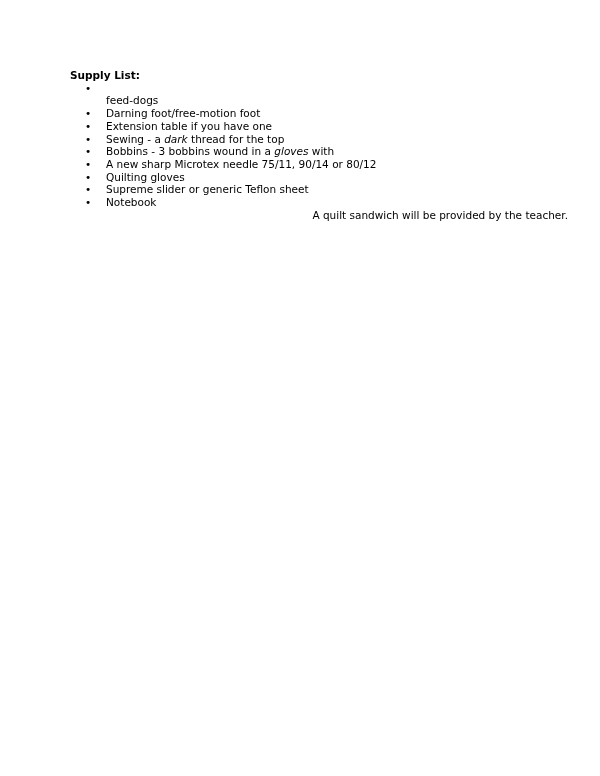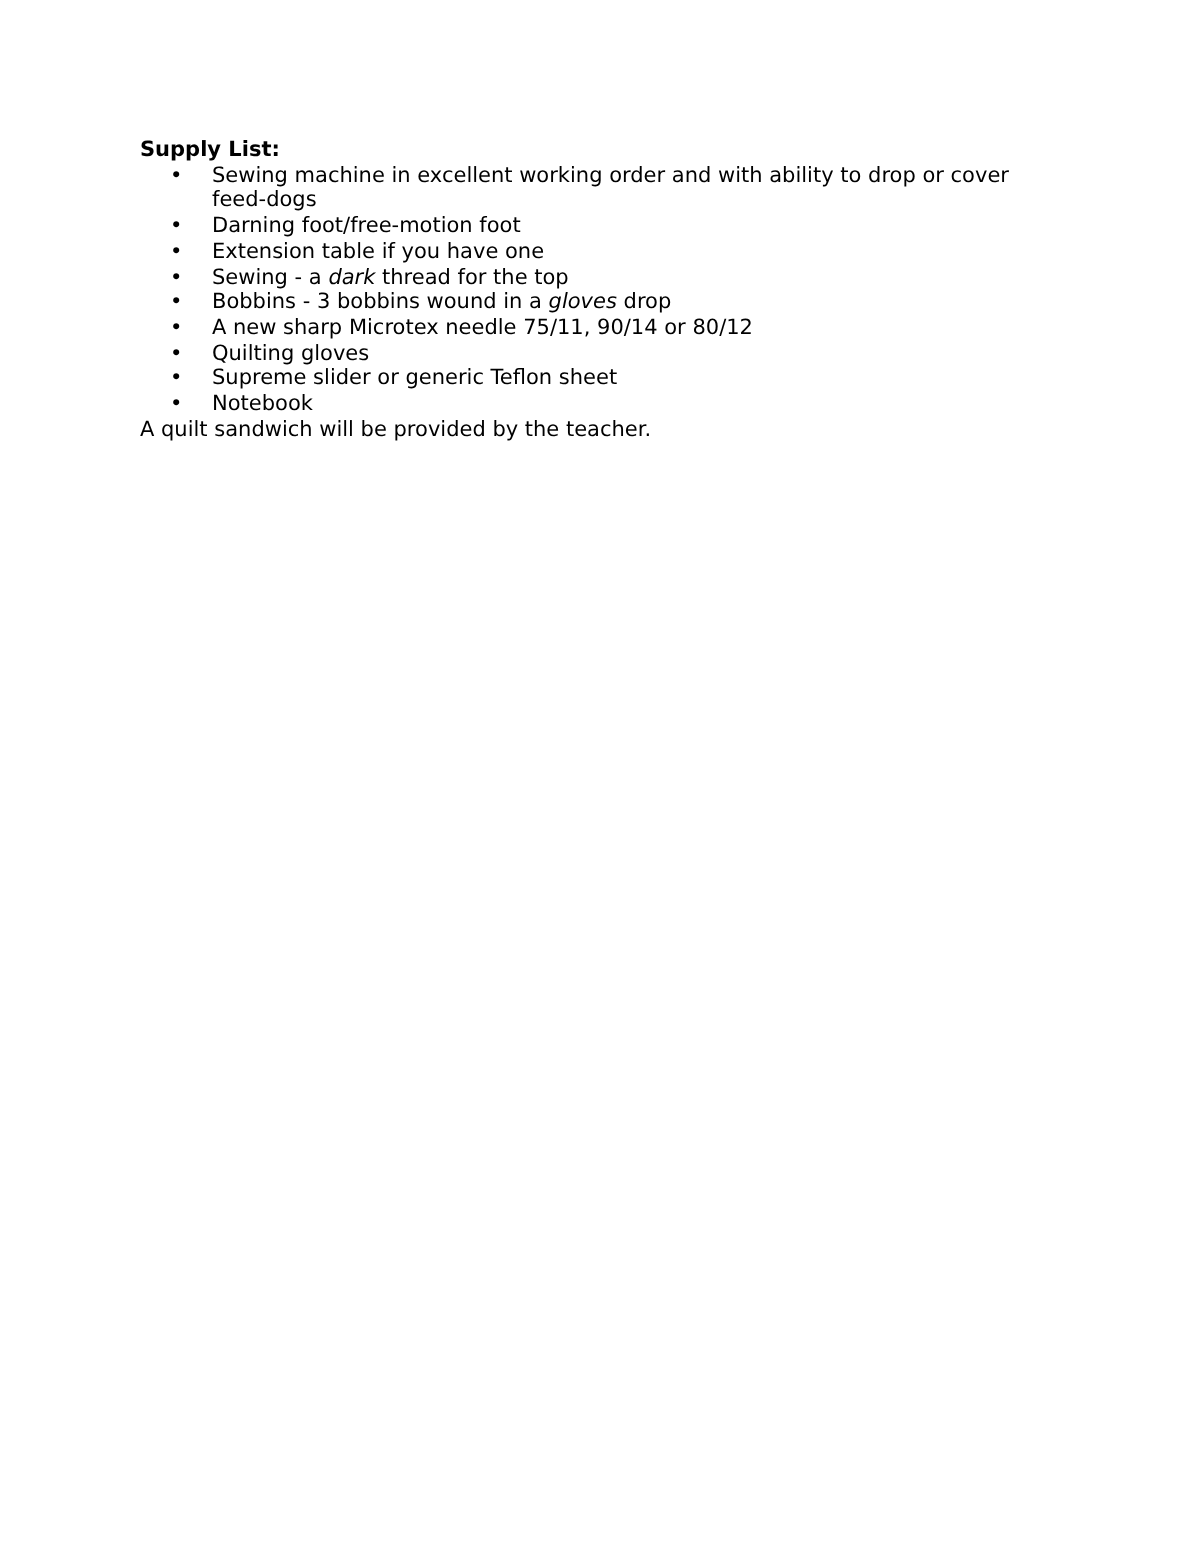--- a/index.html
+++ b/index.html
@@ -45,56 +45,57 @@
   }
   .li-text {
     flex: 1 1 auto;
   }
   .it {
     font-style: italic;
     text-align: center;
   }
   .footer-note {
     margin: 0;
+    text-align: right;
   }
 </style>
 </head>
 <body>
 
 <div class="page">
   <div class="doc">
 
     <p class="heading">Supply List:</p>
 
     <ul class="blist">
       <li>
         <span class="bullet">•</span>
         <div class="li-text">
-          <span>Sewing machine in excellent working order and with ability to drop or cover</span><br>
+          <br>
           <span>feed-dogs</span>
         </div>
       </li>
       <li>
         <span class="bullet">•</span>
         <div class="li-text">Darning foot/free-motion foot</div>
       </li>
       <li>
         <span class="bullet">•</span>
         <div class="li-text">Extension table if you have one</div>
       </li>
       <li>
         <span class="bullet">•</span>
         <div class="li-text">
           <span>Sewing - a </span><span class="it">dark</span><span> thread for the top</span>
         </div>
       </li>
       <li>
         <span class="bullet">•</span>
         <div class="li-text">
-          <span>Bobbins - 3 bobbins wound in a </span><span class="it">gloves</span><span> drop</span>
+          <span>Bobbins - 3 bobbins wound in a </span><span class="it">gloves</span><span> with</span>
         </div>
       </li>
       <li>
         <span class="bullet">•</span>
         <div class="li-text">A new sharp Microtex needle 75/11, 90/14 or 80/12</div>
       </li>
     </ul>
 
 
     <ul class="blist">

